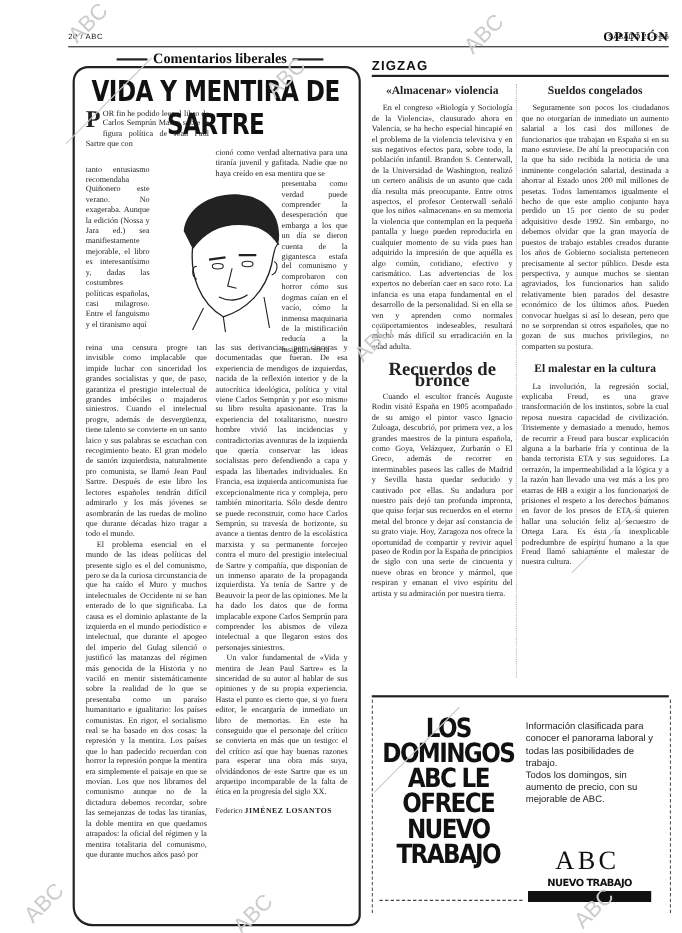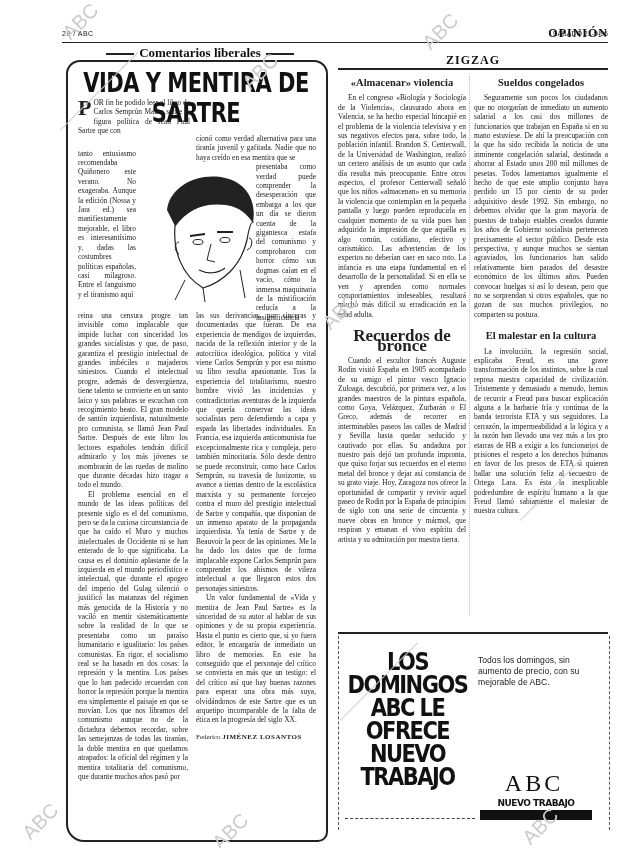--- a/index.html
+++ b/index.html
@@ -14,21 +14,21 @@
   .box { position:absolute; top:60px; left:66px; width:258px; height:778px; border:2px solid #222; border-radius:14px 14px 10px 18px; }
   .headline { position:absolute; top:68px; left:68px; width:256px; text-align:center; font-family:"DejaVu Sans", sans-serif; font-weight:bold; font-size:21px; letter-spacing:-0.5px; transform:scaleY(1.25); transform-origin:top; }
 
   .text { font-family:"Liberation Serif", serif; font-size:7.4px; line-height:9.4px; text-align:justify; color:#222; }
   .col { position:absolute; }
   .dropcap { float:left; font-size:22px; line-height:18px; margin:1px 2px 0 0; font-weight:bold; }
   .portrait { position:absolute; top:170px; left:145px; width:120px; height:138px; }
   .byline { font-family:"Liberation Serif", serif; font-size:7px; margin-top:8px; }
   .byline b { letter-spacing:0.5px; }
 
-  .zigzag-title { position:absolute; top:53px; left:338px; width:270px; text-align:center; font-family:Liberation Serif, serif; font-weight:bold; font-size:12px; letter-spacing:1px; }
+  .zigzag-title { position:absolute; top:53px; left:338px; width:270px; text-align:left; font-family:Liberation Sans, sans-serif; font-weight:bold; font-size:12px; letter-spacing:1px; }
   .zigzag-rule { position:absolute; top:68px; left:338px; width:270px; border-top:2px solid #222; }
   .subhead { font-family:"Liberation Serif", serif; font-weight:bold; font-size:10.5px; text-align:center; margin:4px 0 6px 0; }
   .indent { text-indent:10px; }
   .vsep { position:absolute; top:76px; left:469px; height:540px; border-left:0.5px dotted #bbb; }
 
   .ad-rule { position:absolute; top:632px; left:338px; width:270px; border-top:2px solid #222; }
   .ad-box { position:absolute; top:636px; left:338px; width:270px; height:194px; border-left:1px dashed #555; border-right:1px dashed #555; }
   .ad-big { position:absolute; top:650px; left:340px; width:135px; text-align:center; font-family:"DejaVu Sans", sans-serif; font-weight:bold; font-size:21px; line-height:20px; letter-spacing:-1.5px; transform:scaleY(1.15); transform-origin:top; }
   .ad-copy { position:absolute; top:655px; left:478px; width:120px; font-family:"Liberation Sans", sans-serif; font-size:8.6px; line-height:11px; color:#222; }
   .ad-logo { position:absolute; top:770px; left:478px; width:112px; text-align:center; font-family:"Liberation Serif", serif; font-size:24px; letter-spacing:3px; }
@@ -111,20 +111,21 @@
 <div class="ad-box"></div>
 <div class="ad-big">
   <div>LOS</div>
   <div>DOMINGOS</div>
   <div>ABC LE</div>
   <div>OFRECE</div>
   <div>NUEVO</div>
   <div>TRABAJO</div>
 </div>
 <div class="ad-copy">
+  <div>Información clasificada para conocer el panorama laboral y todas las posibilidades de trabajo.</div>
   <div>Todos los domingos, sin aumento de precio, con su mejorable de ABC.</div>
 </div>
 <div class="ad-logo">ABC</div>
 <div class="ad-sub">NUEVO TRABAJO</div>
 <div class="ad-bar"></div>
 <div class="ad-dots"></div>
 
 <div class="wm" style="top:10px;left:60px;">ABC</div>
 <div class="wm" style="top:60px;left:240px;">ABC</div>
 <div class="wm" style="top:20px;left:420px;">ABC</div>

